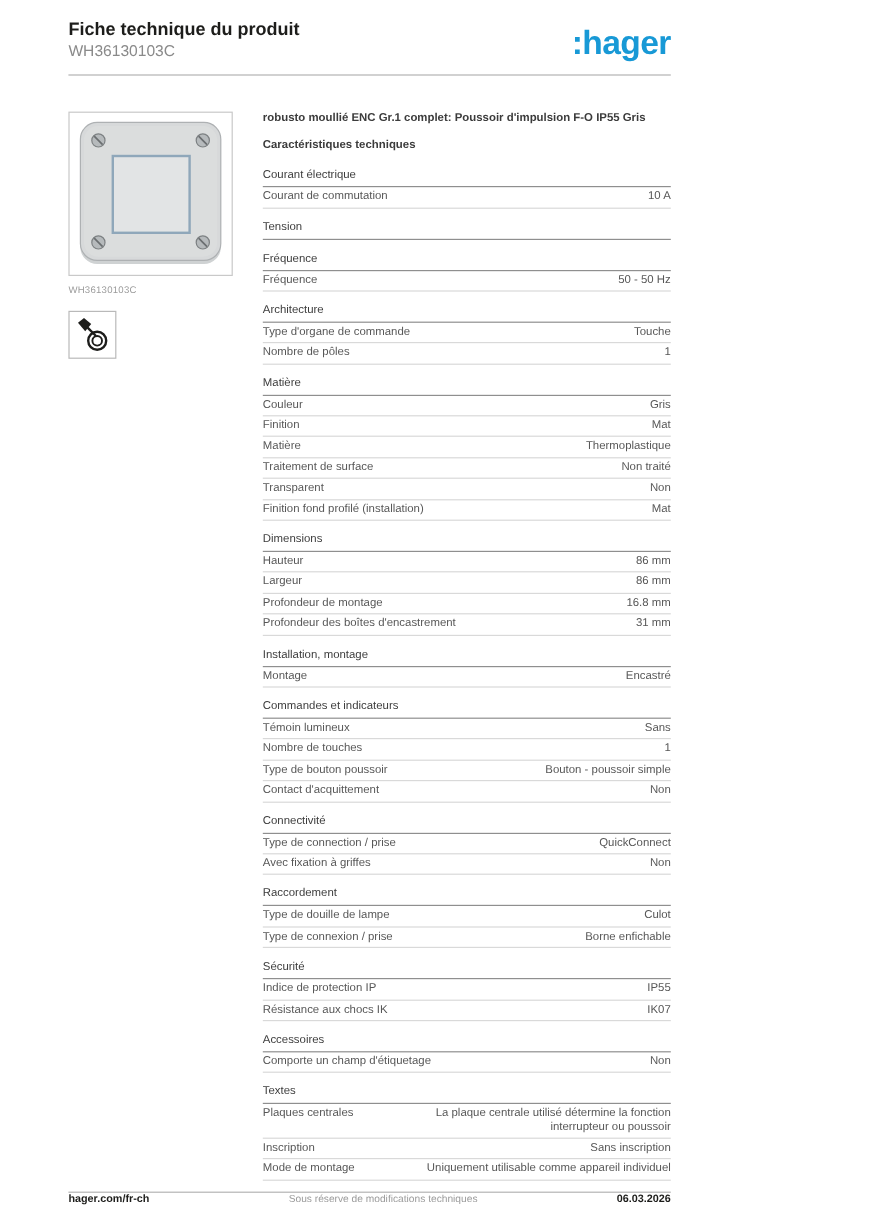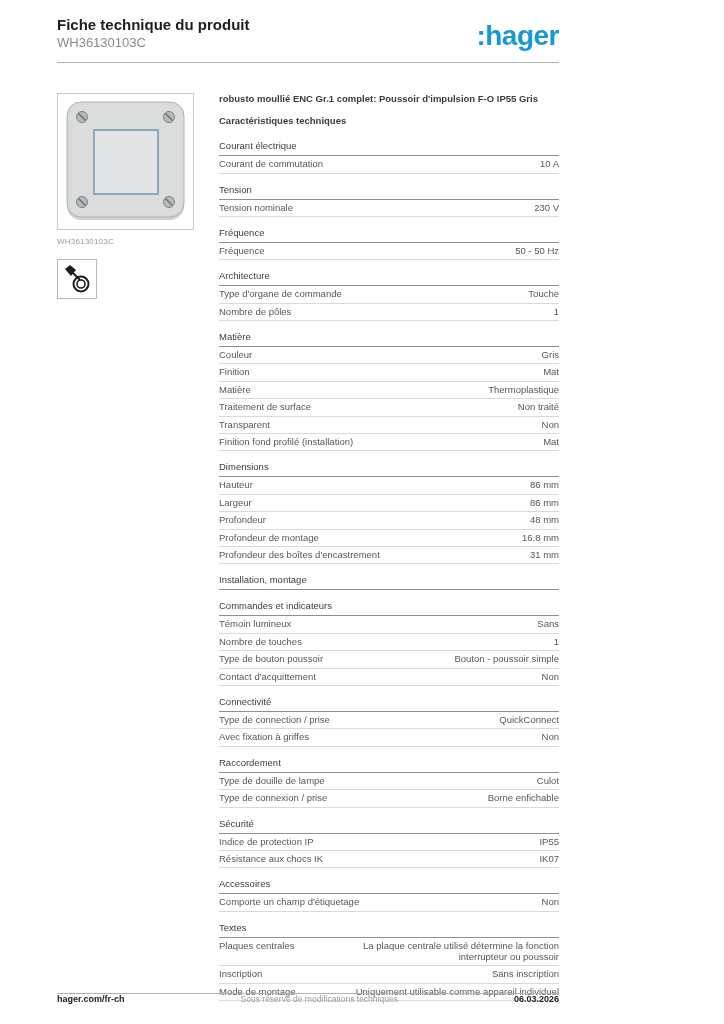--- a/index.html
+++ b/index.html
@@ -115,24 +115,20 @@
       <div>
           <div class="section">
             <div class="section-title">Courant électrique</div>
             <div class="row">
               <span class="lbl">Courant de commutation</span>
               <span class="val">10 A</span>
             </div>
           </div>
           <div class="section">
             <div class="section-title">Tension</div>
-            <div class="row">
-              <span class="lbl">Tension nominale</span>
-              <span class="val">230 V</span>
-            </div>
           </div>
           <div class="section">
             <div class="section-title">Fréquence</div>
             <div class="row">
               <span class="lbl">Fréquence</span>
               <span class="val">50 - 50 Hz</span>
             </div>
           </div>
           <div class="section">
             <div class="section-title">Architecture</div>
@@ -176,34 +172,34 @@
             <div class="section-title">Dimensions</div>
             <div class="row">
               <span class="lbl">Hauteur</span>
               <span class="val">86 mm</span>
             </div>
             <div class="row">
               <span class="lbl">Largeur</span>
               <span class="val">86 mm</span>
             </div>
             <div class="row">
-              <span class="lbl">Profondeur</span>
-              <span class="val">48 mm</span>
-            </div>
-            <div class="row">
               <span class="lbl">Profondeur de montage</span>
               <span class="val">16.8 mm</span>
             </div>
             <div class="row">
               <span class="lbl">Profondeur des boîtes d'encastrement</span>
               <span class="val">31 mm</span>
             </div>
           </div>
           <div class="section">
             <div class="section-title">Installation, montage</div>
+            <div class="row">
+              <span class="lbl">Montage</span>
+              <span class="val">Encastré</span>
+            </div>
           </div>
           <div class="section">
             <div class="section-title">Commandes et indicateurs</div>
             <div class="row">
               <span class="lbl">Témoin lumineux</span>
               <span class="val">Sans</span>
             </div>
             <div class="row">
               <span class="lbl">Nombre de touches</span>
               <span class="val">1</span>

